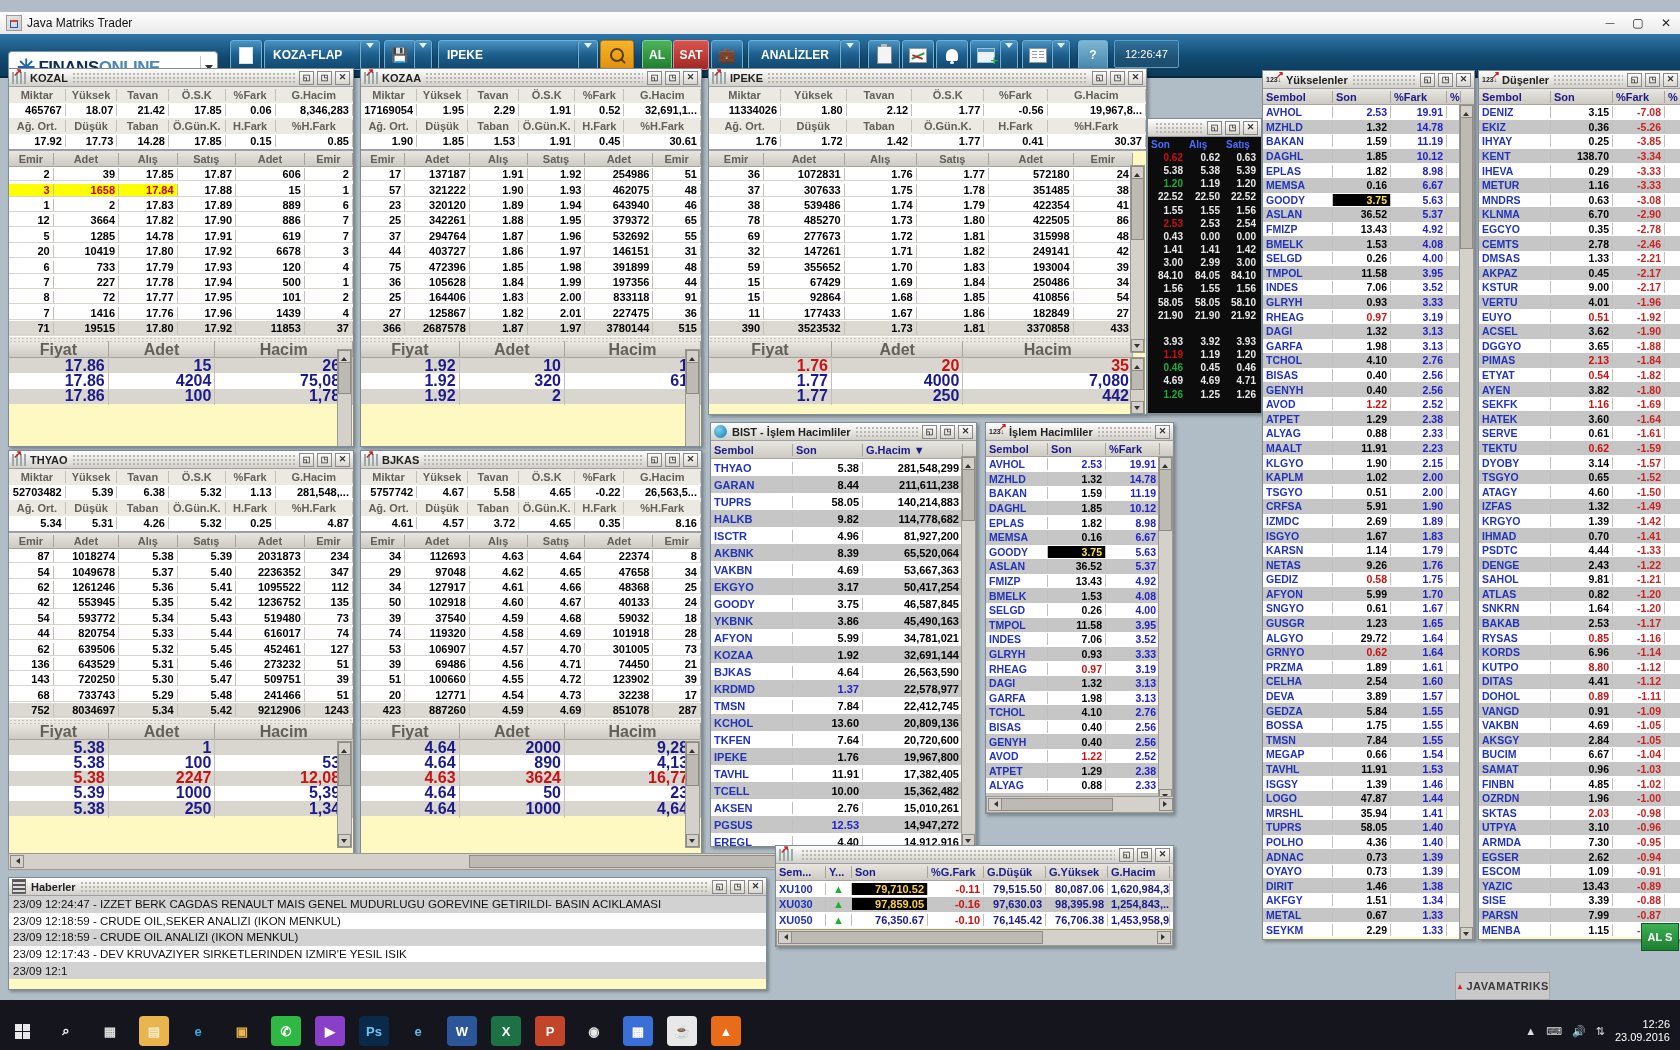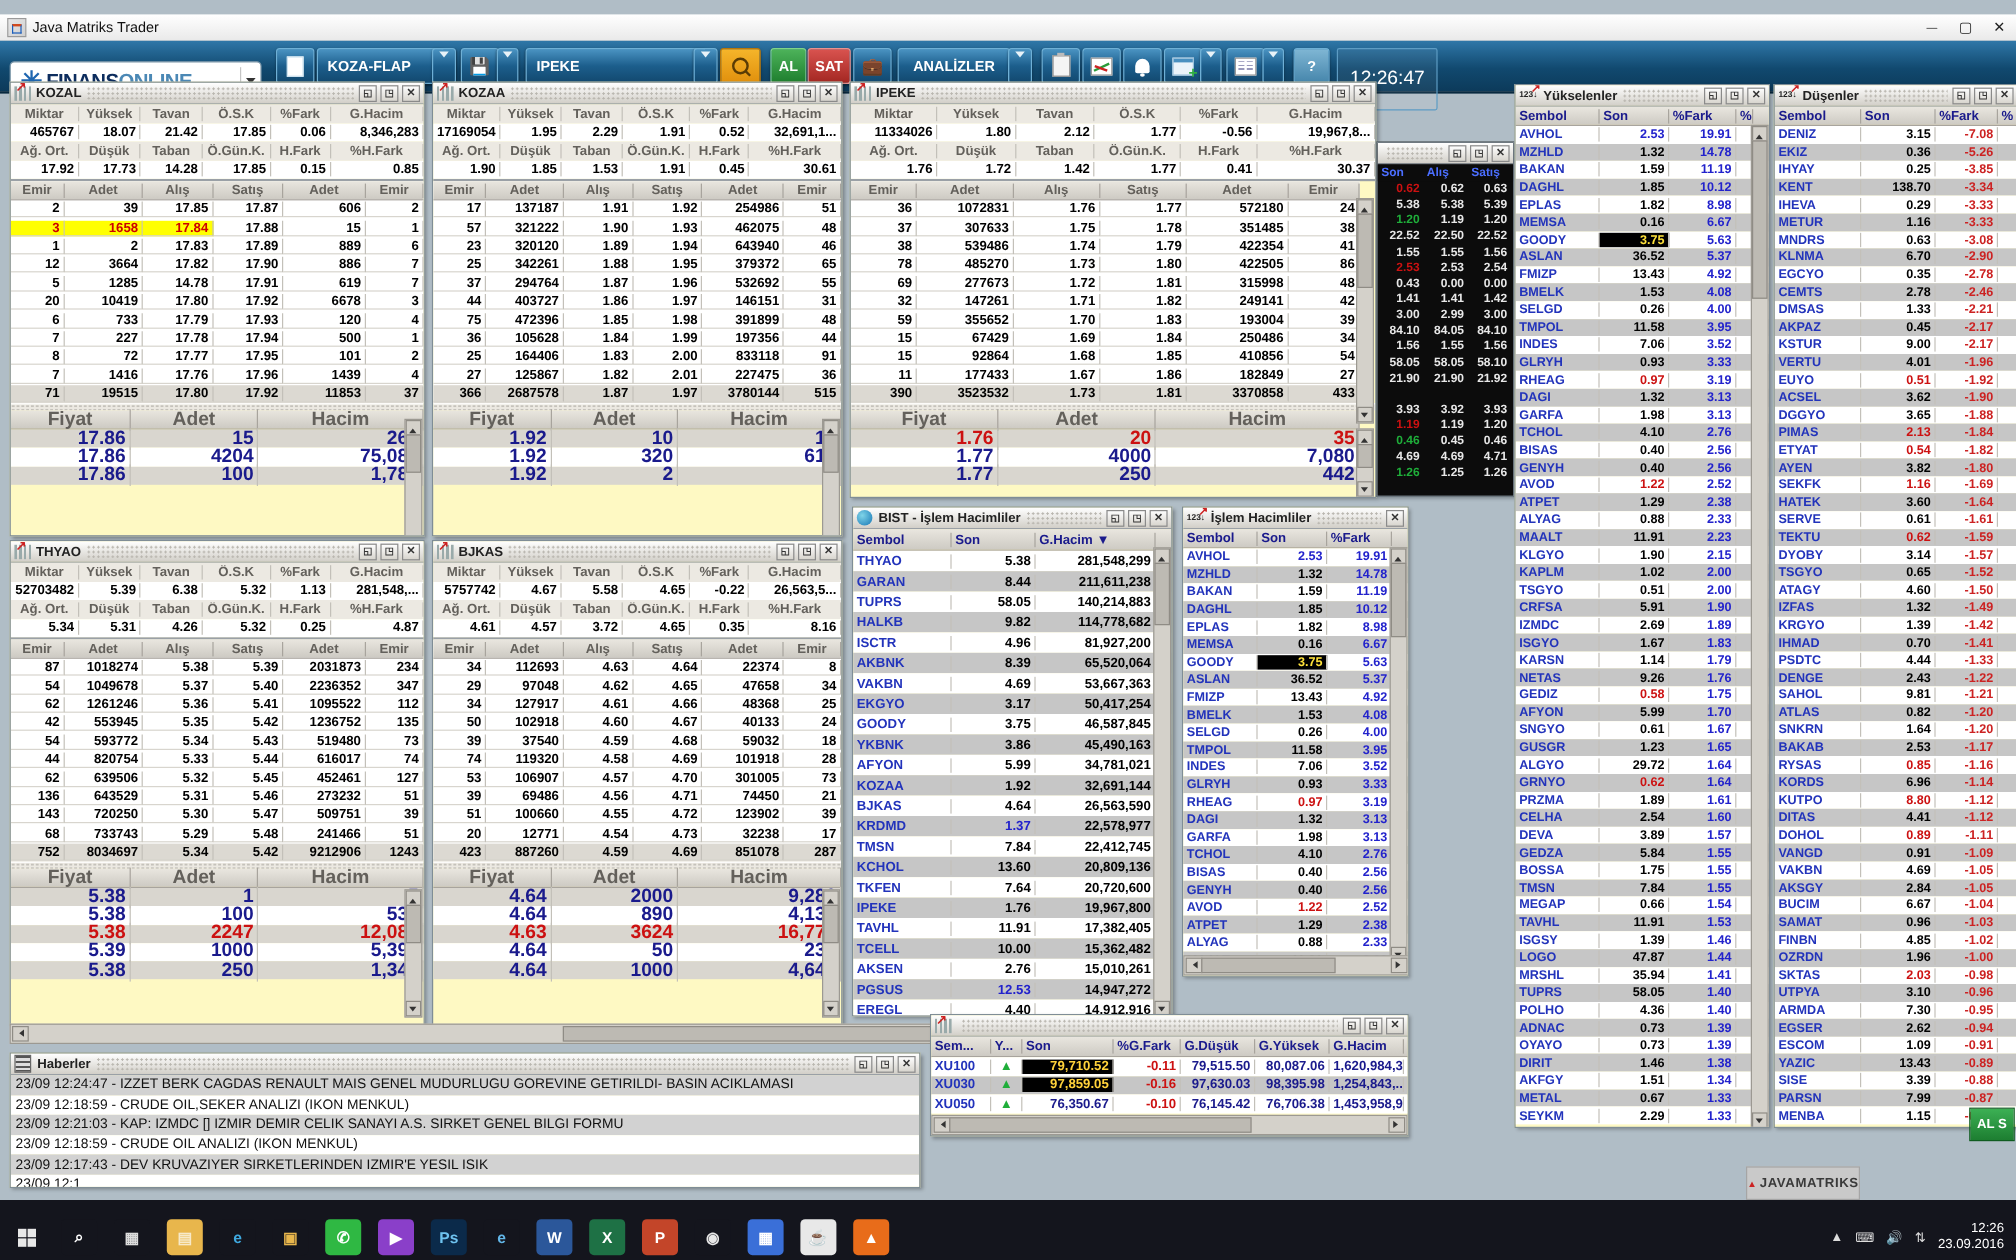--- a/index.html
+++ b/index.html
@@ -36,21 +36,21 @@
   .ddarrow::before{content:"";border:4px solid transparent;border-top:5px solid #e8f2f8;margin-top:5px;}
   .tsel{justify-content:flex-start;padding-left:8px;}
   .ticon{font-size:14px;}
   .searchbtn{background:linear-gradient(#f5b52a,#e1900d);border:1px solid #b8770a;}
   .searchglyph{width:10px;height:10px;border:2px solid #5a3c05;border-radius:50%;position:relative;}
   .searchglyph::after{content:"";position:absolute;width:6px;height:2px;background:#5a3c05;transform:rotate(45deg);left:8px;top:10px;}
   .albtn{background:linear-gradient(#4db35a,#1e7e2e);border-color:#7fd48a;}
   .satbtn{background:linear-gradient(#d9534f,#a32722);border-color:#e8928f;}
   .helpbtn{background:linear-gradient(#7fb6d4,#4585ab);}
   .clockbox{position:absolute;top:6px;height:26px;border:1px solid #5d9cc4;border-radius:2px;color:#fff;
-    font-size:16px;display:flex;align-items:center;padding:12px 10px;background:rgba(255,255,255,.06);}
+    font-size:11px;display:flex;align-items:center;padding:0 10px;background:rgba(255,255,255,.06);}
   .doc-ic{width:12px;height:15px;background:#fff;border:1px solid #cfe4f0;position:relative;}
   .clip-ic{width:13px;height:16px;background:#f4f4f4;border:1px solid #888;position:relative;}
   .clip-ic::before{content:"";position:absolute;left:3px;top:-3px;width:6px;height:3px;background:#bbb;}
   .chart-ic2{width:16px;height:13px;background:#fff;border:1px solid #999;position:relative;overflow:hidden;}
   .chart-ic2::before{content:"";position:absolute;left:1px;top:6px;width:14px;height:2px;background:#2a9b3a;transform:rotate(-25deg);}
   .chart-ic2::after{content:"";position:absolute;left:2px;top:7px;width:11px;height:2px;background:#cc2222;transform:rotate(20deg);}
   .bell-ic{width:12px;height:12px;background:#fff;border-radius:7px 7px 2px 2px;position:relative;}
   .bell-ic::after{content:"";position:absolute;left:4px;bottom:-3px;width:4px;height:3px;background:#fff;border-radius:50%;}
   .winadd-ic{width:16px;height:13px;background:#eaf3fa;border:1px solid #9cc2dc;position:relative;}
   .winadd-ic::before{content:"";position:absolute;left:0;top:0;width:16px;height:3px;background:#4a90c0;}
@@ -2311,23 +2311,20 @@
           <span class="wc wc-max"></span>
           <span class="wc wc-x"></span>
         </span>
     </div>
     <div class="news">
         <div class="trow ">
           <span class="c c0 ">23/09 12:24:47 - IZZET BERK CAGDAS RENAULT MAIS GENEL MUDURLUGU GOREVINE GETIRILDI- BASIN ACIKLAMASI</span>
         </div>
         <div class="trow ">
           <span class="c c0 ">23/09 12:18:59 - CRUDE OIL,SEKER ANALIZI (IKON MENKUL)</span>
-        </div>
-        <div class="trow ">
-          <span class="c c0 ">23/09 12:21:03 - KAP: IZMDC  [] IZMIR DEMIR CELIK SANAYI A.S.  SIRKET GENEL BILGI FORMU</span>
         </div>
         <div class="trow ">
           <span class="c c0 ">23/09 12:18:59 - CRUDE OIL ANALIZI (IKON MENKUL)</span>
         </div>
         <div class="trow ">
           <span class="c c0 ">23/09 12:17:43 - DEV KRUVAZIYER SIRKETLERINDEN IZMIR'E YESIL ISIK</span>
         </div>
         <div class="trow ">
           <span class="c c0 ">23/09 12:1</span>
         </div>

